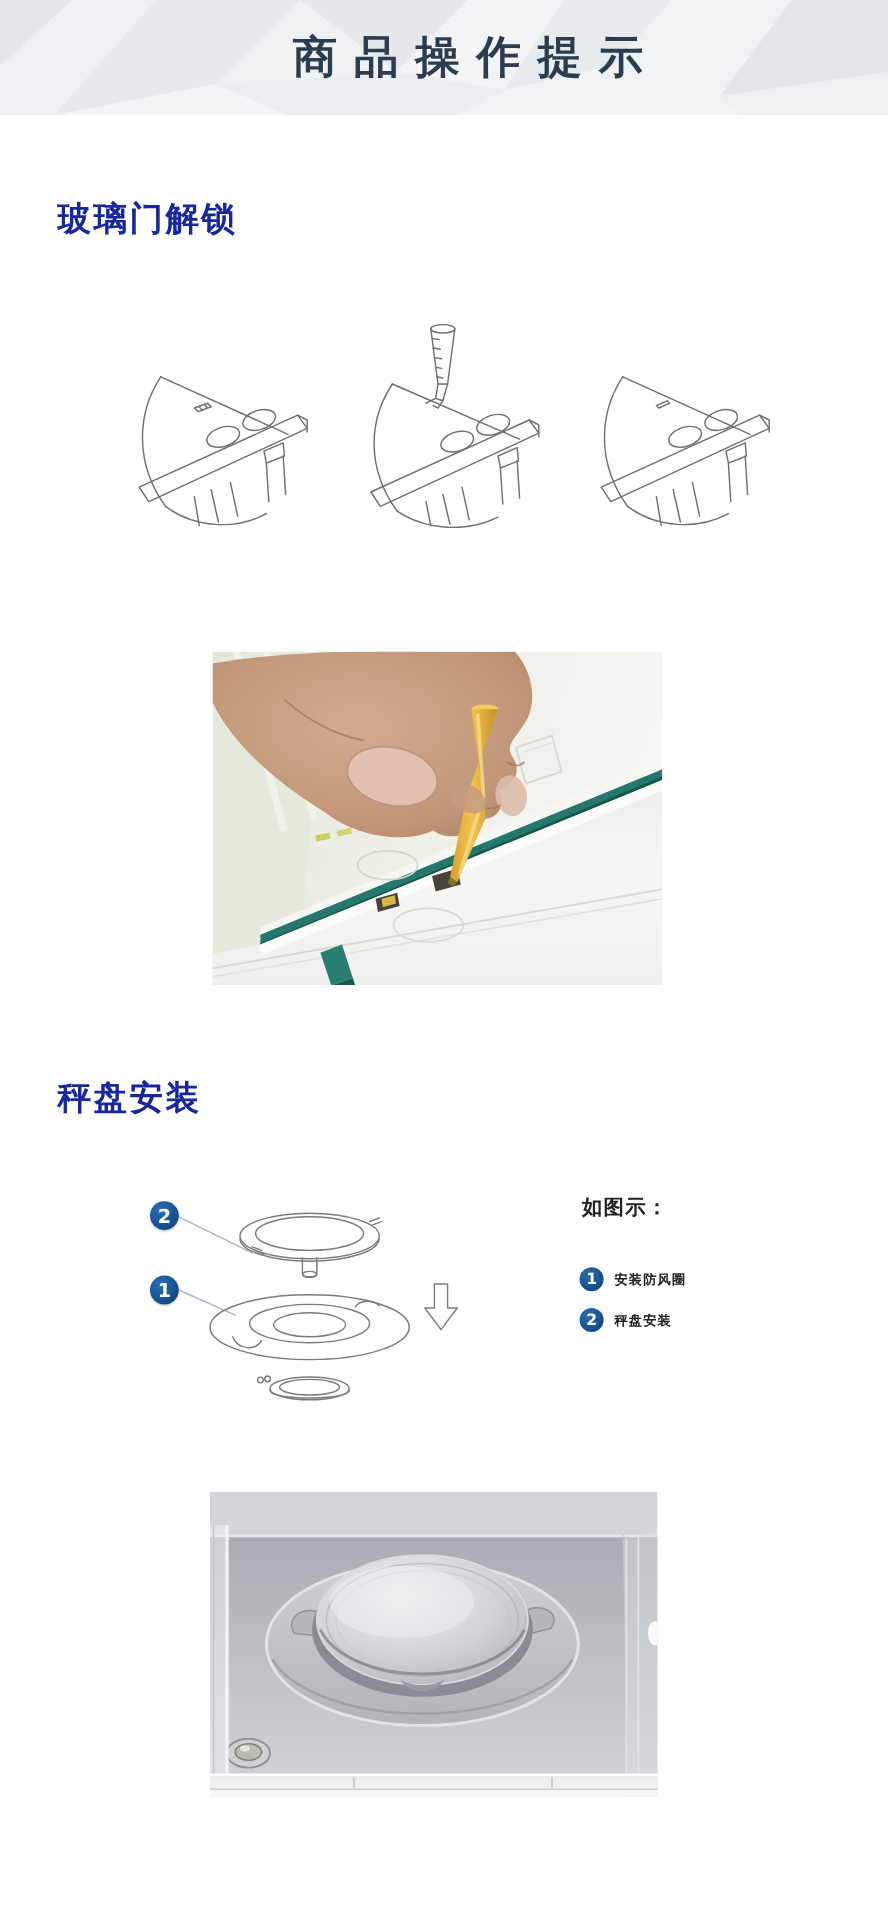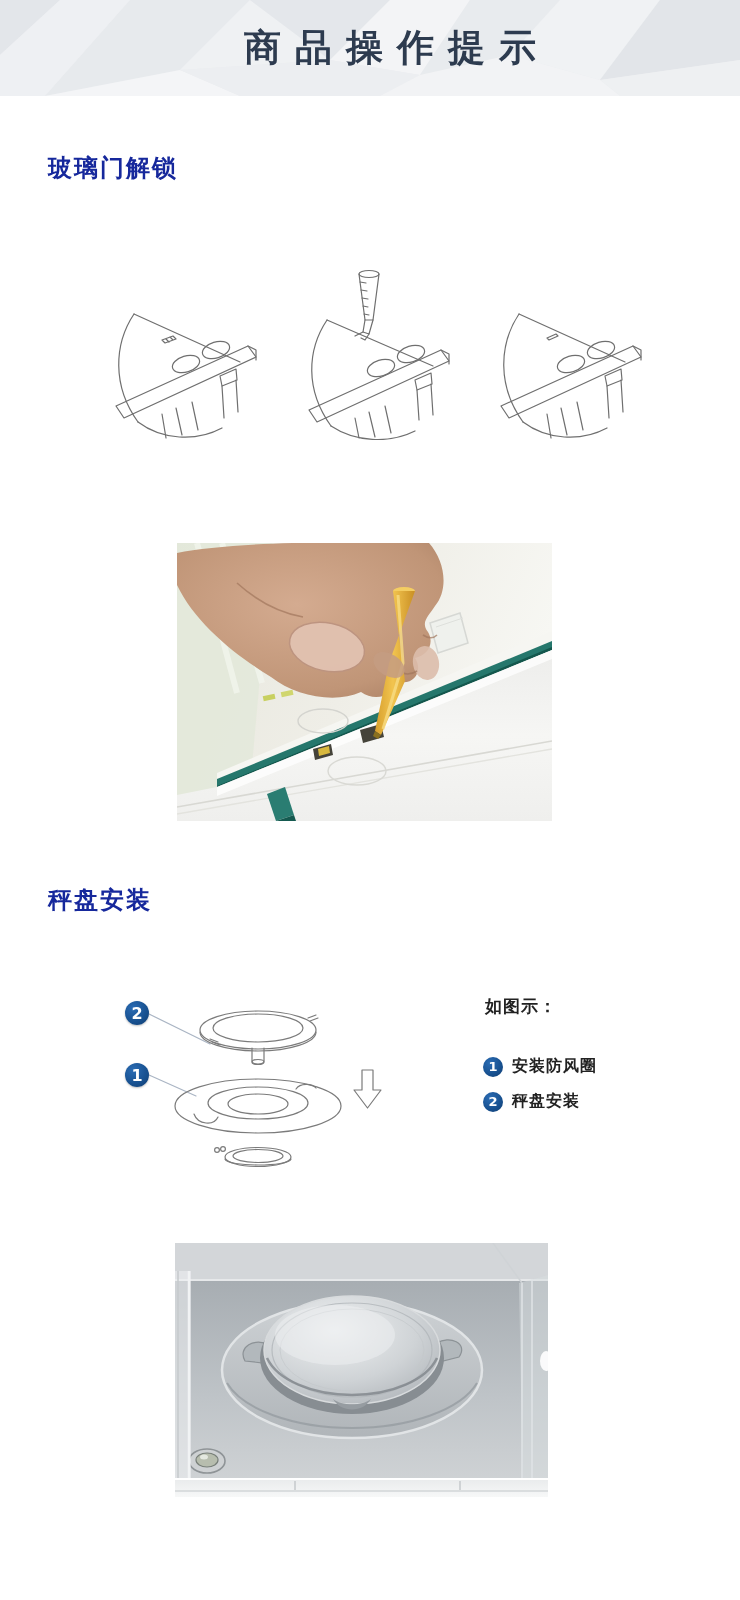--- a/index.html
+++ b/index.html
@@ -13,21 +13,21 @@
   .banner svg { position:absolute; left:0; top:0; }
   .banner-title {
     position:absolute; left:0; top:0; width:688px; height:96px;
     display:flex; align-items:center; justify-content:center;
     font-size:37px; font-weight:bold; color:#2d3b4f; letter-spacing:14px;
     text-indent:14px;
     margin-left:46px;
   }
 
   
-  .sec-title { left:48px; font-size:24px; font-weight:bold; color:#16289c; letter-spacing:2px; }
+  .sec-title { left:48px; font-size:28px; font-weight:bold; color:#16289c; letter-spacing:2px;margin-top:12px; }
   .sec-title.t1 { top:152px; }
   .sec-title.t2 { top:884px; }
 
   
   .figures { left:100px; top:268px; width:545px; height:172px; display:flex; justify-content:space-between; }
   .fig { width:160px; height:172px; }
 
   
   .desc {
     left:105px; top:454px; width:545px;
@@ -54,21 +54,21 @@
   
   .pan-caption { left:485px; top:995px; font-size:17px; font-weight:bold; color:#222222; letter-spacing:1px;text-align:right; }
   .steps { left:483px; top:1056px; display:flex; flex-direction:column; gap:14px; }
   .step { display:flex; align-items:center; gap:9px; }
   .step-badge {
     width:20px; height:20px; border-radius:50%; flex:0 0 20px;
     background:radial-gradient(circle at 35% 30%, #2b6cb4, #17508f 60%, #113c6e);
     color:#ffffff; font-size:13px; font-weight:bold;
     display:flex; align-items:center; justify-content:center;
   }
-  .step-label { font-size:16px; font-weight:600; color:#222222; letter-spacing:1px; }
+  .step-label { font-size:11px; font-weight:600; color:#222222; letter-spacing:1px; }
 </style>
 </head>
 <body>
 
 <div class="page">
 
   <div class="abs banner">
     <svg width="740" height="96" viewBox="0 0 740 96">
       <rect width="740" height="96" fill="#eaecef"></rect>
       <polygon points="0,0 130,0 45,96 0,96" fill="#f1f2f5"></polygon>

